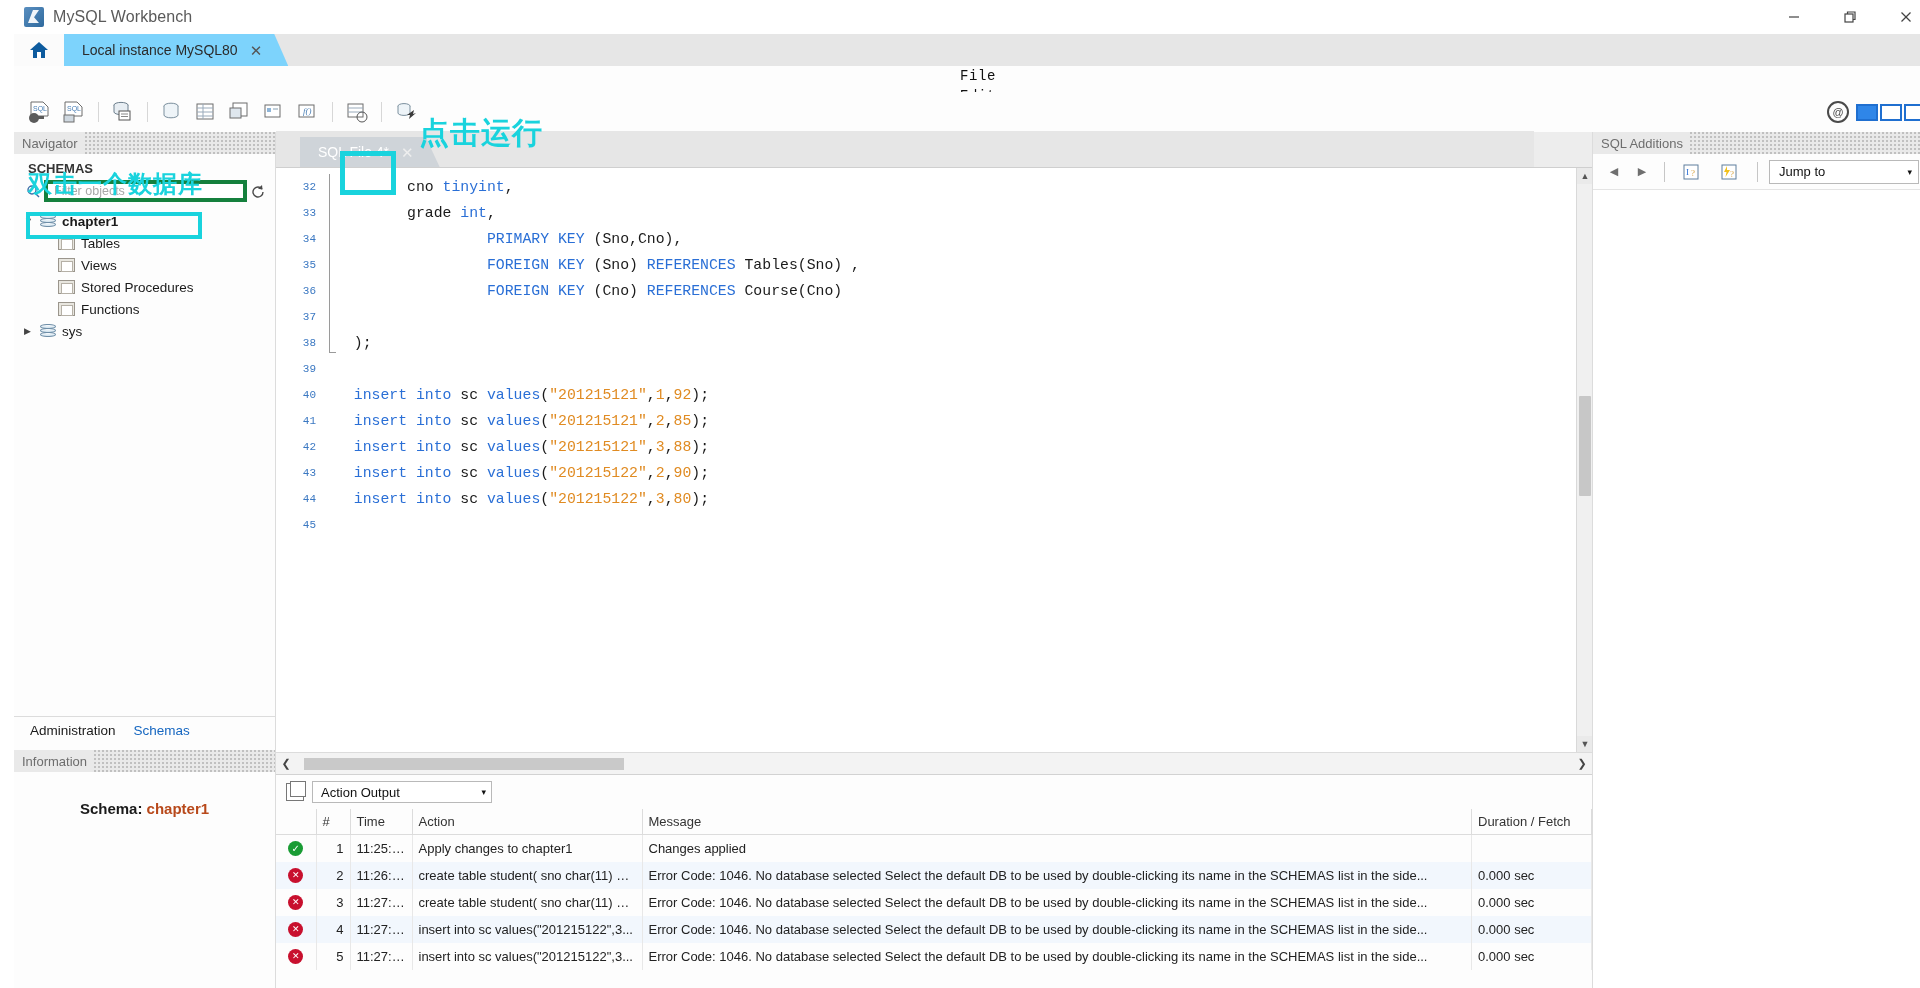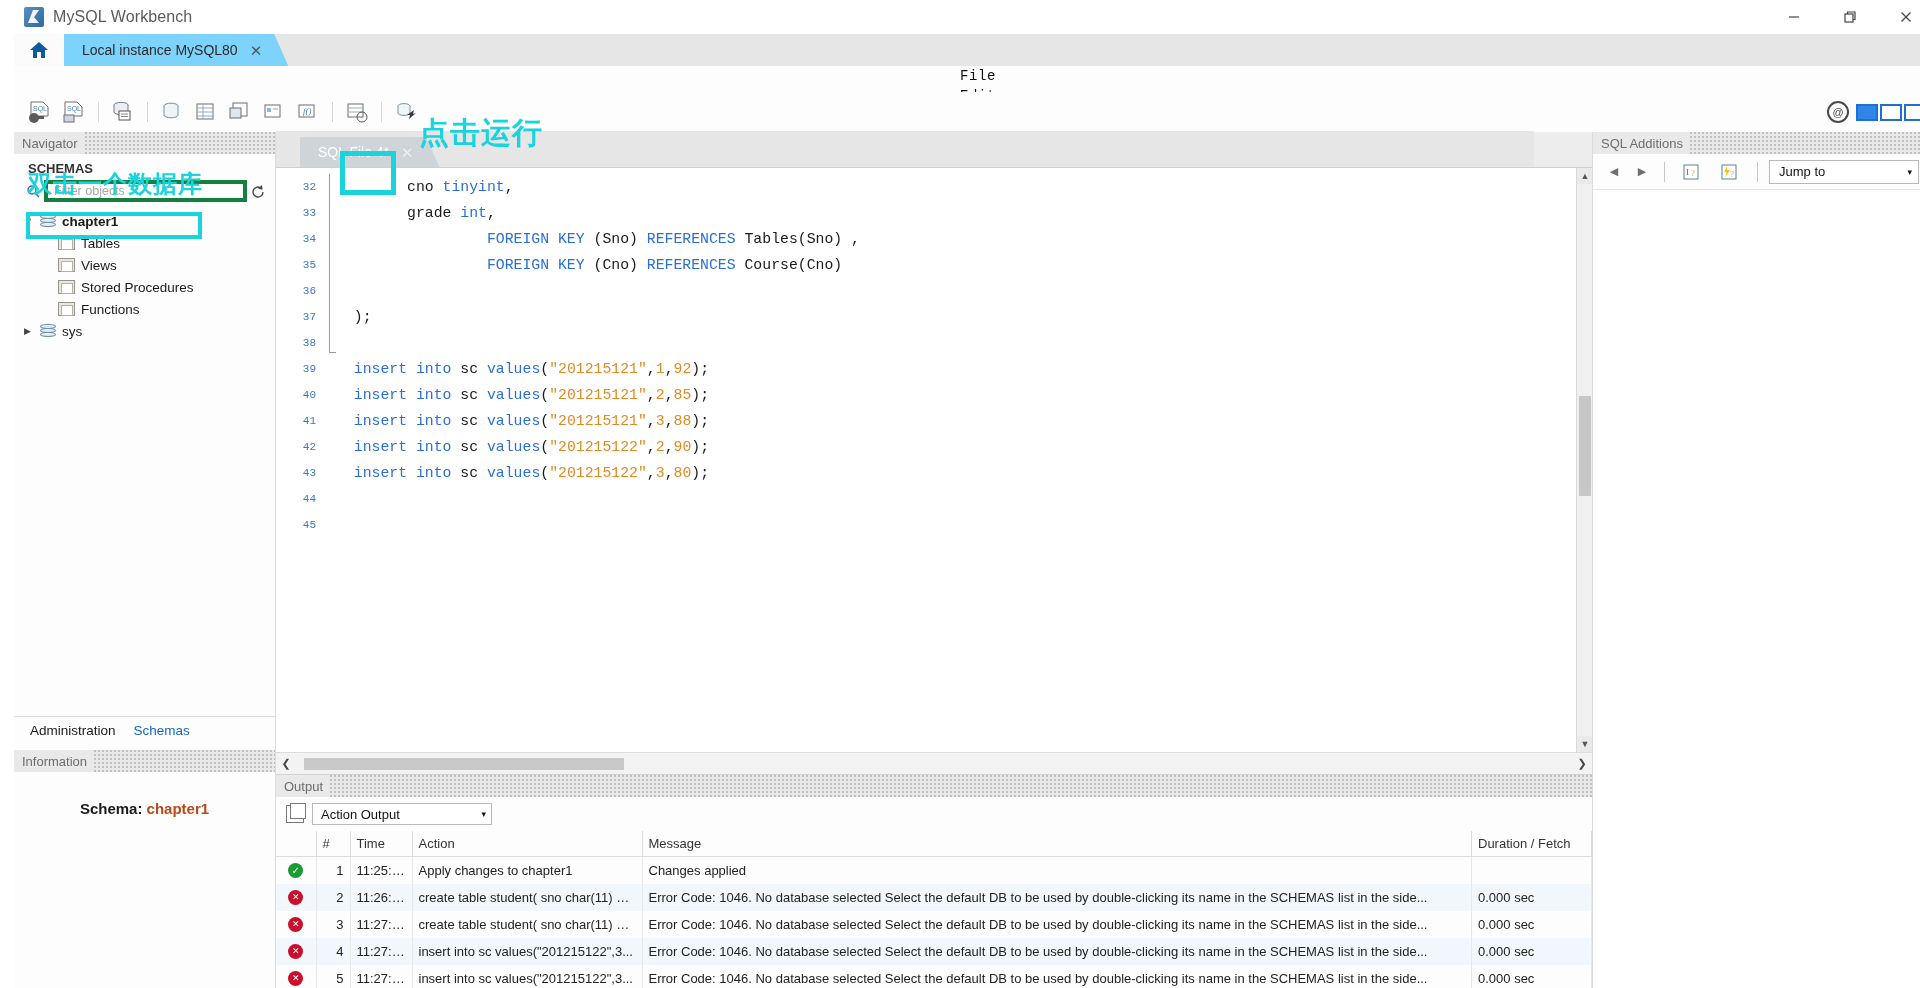--- a/index.html
+++ b/index.html
@@ -528,20 +528,21 @@
             <div class="ln">44<span class="dot"></span></div>
             <div class="ln">45</div>
           </div>
         <div class="fold">
           <div class="bar" style="top:6px; height:178px;"></div>
           <div class="elbow" style="top:184px;"></div>
         </div>
         <div class="code">
             <div class="cl"><span class="id">        </span><span class="id">cno </span><span class="kw">tinyint</span><span class="id">,</span></div>
             <div class="cl"><span class="id">        </span><span class="id">grade </span><span class="kw">int</span><span class="id">,</span></div>
+            <div class="cl"><span class="id">                 </span><span class="kw">PRIMARY KEY</span><span class="id"> (Sno,Cno),</span></div>
             <div class="cl"><span class="id">                 </span><span class="kw">FOREIGN KEY</span><span class="id"> (Sno) </span><span class="kw">REFERENCES</span><span class="id"> Tables(Sno) ,</span></div>
             <div class="cl"><span class="id">                 </span><span class="kw">FOREIGN KEY</span><span class="id"> (Cno) </span><span class="kw">REFERENCES</span><span class="id"> Course(Cno)</span></div>
             <div class="cl">&nbsp;</div>
             <div class="cl"><span class="id">  );</span></div>
             <div class="cl">&nbsp;</div>
             <div class="cl"><span class="id">  </span><span class="kw">insert into</span><span class="id"> sc </span><span class="kw">values</span><span class="id">(</span><span class="str">"201215121"</span><span class="id">,</span><span class="num">1</span><span class="id">,</span><span class="num">92</span><span class="id">);</span></div>
             <div class="cl"><span class="id">  </span><span class="kw">insert into</span><span class="id"> sc </span><span class="kw">values</span><span class="id">(</span><span class="str">"201215121"</span><span class="id">,</span><span class="num">2</span><span class="id">,</span><span class="num">85</span><span class="id">);</span></div>
             <div class="cl"><span class="id">  </span><span class="kw">insert into</span><span class="id"> sc </span><span class="kw">values</span><span class="id">(</span><span class="str">"201215121"</span><span class="id">,</span><span class="num">3</span><span class="id">,</span><span class="num">88</span><span class="id">);</span></div>
             <div class="cl"><span class="id">  </span><span class="kw">insert into</span><span class="id"> sc </span><span class="kw">values</span><span class="id">(</span><span class="str">"201215122"</span><span class="id">,</span><span class="num">2</span><span class="id">,</span><span class="num">90</span><span class="id">);</span></div>
             <div class="cl"><span class="id">  </span><span class="kw">insert into</span><span class="id"> sc </span><span class="kw">values</span><span class="id">(</span><span class="str">"201215122"</span><span class="id">,</span><span class="num">3</span><span class="id">,</span><span class="num">80</span><span class="id">);</span></div>
@@ -556,24 +557,20 @@
 
       <div class="hscroll-row">
         <div class="hs-arrow">❮</div>
         <div class="hs-track">
           <div class="hs-thumb"></div>
         </div>
         <div class="hs-arrow">❯</div>
       </div>
 
       <div class="output">
-        <div class="pane-hdr">
-          <span>Output</span>
-          <span class="dots"></span>
-        </div>
         <div class="out-ctrl">
           <div class="out-ico"></div>
           <div class="out-select">
             <span>Action Output</span>
             <span style="font-size:9px;">▾</span>
           </div>
         </div>
         <table class="outtbl">
           <thead>
             <tr>

